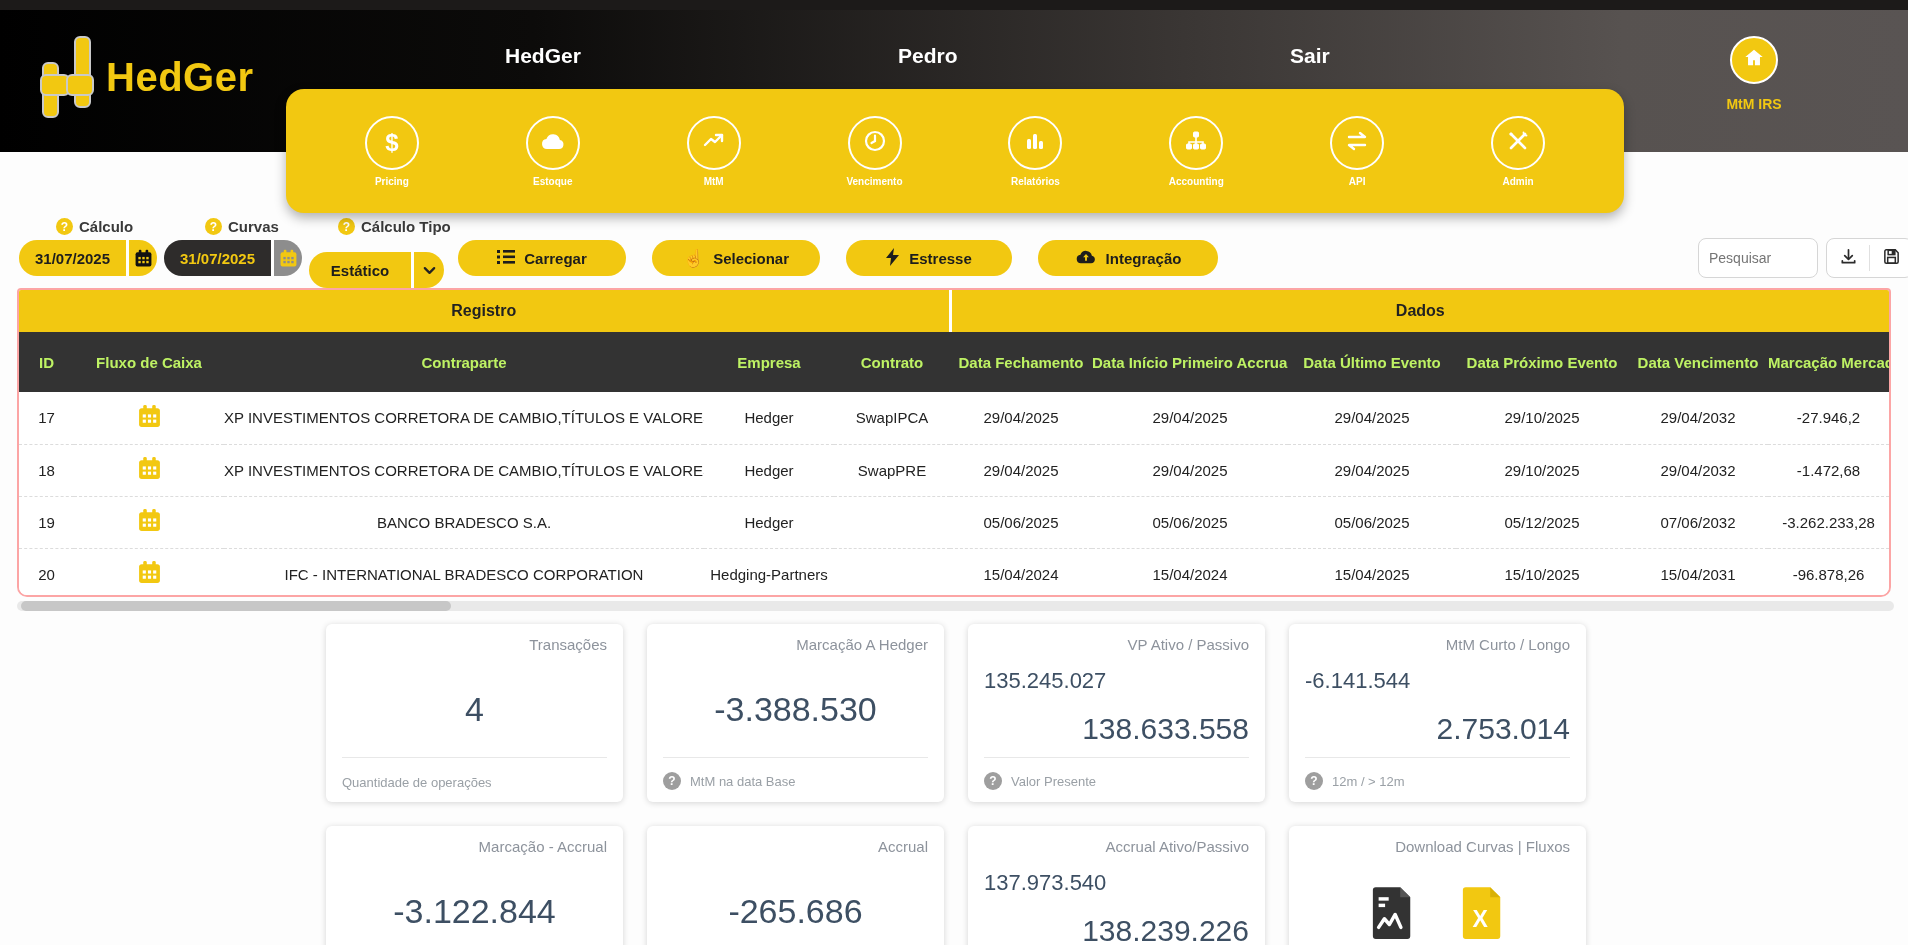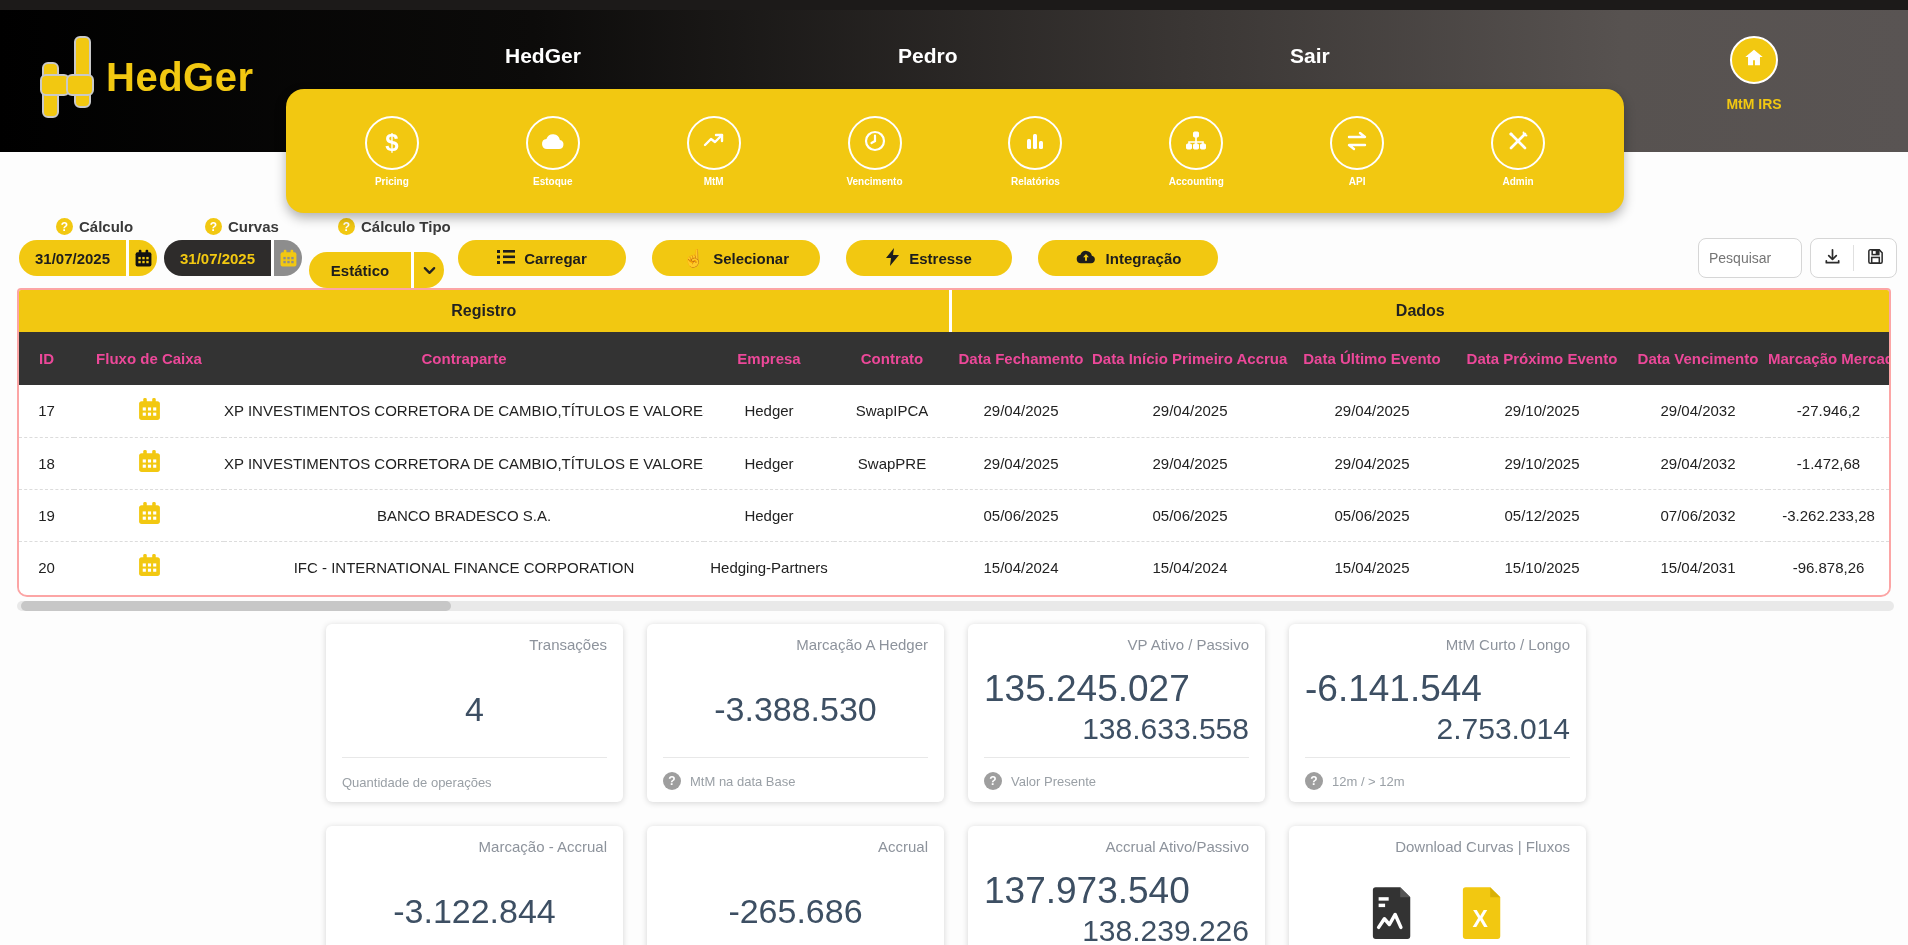--- a/index.html
+++ b/index.html
@@ -60,53 +60,53 @@
   .pill-select .seg-icon { width:30px; color:#222; }
   .btn-pill { position:absolute; top:0; height:36px; border-radius:18px; background:#F2C811;
     color:#1d1d1d; font-size:15px; font-weight:600; display:flex; align-items:center;
     justify-content:center; gap:9px; cursor:pointer; }
   .btn-carregar { left:458px; width:168px;text-align:center; }
   .btn-selecionar { left:652px; width:168px; }
   .btn-estresse { left:846px; width:166px; }
   .btn-integracao { left:1038px; width:180px; }
   .pointer-glyph { font-size:17px; }
   .search-wrap { position:absolute; top:-2px; left:1698px; display:flex; gap:8px; align-items:center; }
-  .search-input { width:104px; height:40px; border:1px solid #d6d6d6; border-radius:8px;
+  .search-input { width:120px; height:40px; border:1px solid #d6d6d6; border-radius:8px;
     padding:0 10px; font-size:14px; color:#555; font-family:"Liberation Sans",sans-serif; outline:none; }
   .icon-group { height:40px; border:1px solid #d6d6d6; border-radius:8px; display:flex; align-items:center; background:#fff; }
   .icon-btn { width:42px; height:40px; display:flex; align-items:center; justify-content:center;
     color:#2b2b2b; cursor:pointer; }
   .icon-sep { width:1px; height:26px; background:#e0e0e0; }
 
   
   .table-wrap { position:absolute; left:17px; top:288px; width:1874px; height:309px;
     border:2px solid #fca5a5; border-radius:4px 4px 10px 10px; background:#fff; overflow:hidden; }
   table { border-collapse:collapse; table-layout:fixed; width:1870px; }
   th,td { white-space:nowrap; overflow:hidden; text-align:center; }
   .group-row th { background:#F2C811; color:#222; font-size:16px; font-weight:bold; height:42px; }
   .group-sep { border-left:3px solid #fff; }
-  .head-row th { background:#333; color:#ec4899; font-size:15px; font-weight:bold; height:53px; }
+  .head-row th { background:#333; color:#bef264; font-size:15px; font-weight:bold; height:60px; }
   .data-row td { height:52px; font-size:15px; color:#222; border-bottom:1px dashed #dcdcdc; background:#fff; }
   .data-row:last-child td { border-bottom:none; }
   .cal-cell { color:#F2C811; }
 
   
   .hscroll-track { position:absolute; left:17px; top:601px; width:1877px; height:10px;
     background:#e9e9e9; border-radius:6px; }
   .hscroll-thumb { position:absolute; left:4px; top:0; width:430px; height:10px;
     background:#c7c7c7; border-radius:6px; cursor:grab; }
 
   
   .cards { position:absolute; left:326px; top:624px; width:1260px; display:grid;
     grid-template-columns:repeat(4,297px); grid-auto-rows:178px; column-gap:24px; row-gap:24px; }
   .card { position:relative; background:#fff; border-radius:6px; box-shadow:0 1px 6px rgba(0,0,0,.16); }
   .card-title { position:absolute; top:12px; right:16px; color:#8d939c; font-size:15px; }
   .card-value-center { position:absolute; top:66px; left:0; width:100%; text-align:center;
     font-size:34px; color:#3d4f63; }
-  .card-value-a { position:absolute; top:44px; left:16px; font-size:37px; color:#3d4f63; }
+  .card-value-a { position:absolute; top:44px; left:16px; font-size:22px; color:#3d4f63; }
   .card-value-b { position:absolute; top:88px; right:16px; font-size:30px; color:#3d4f63; }
   .card-divider { position:absolute; left:16px; right:16px; bottom:44px; height:1px; background:#e8e8e8; }
   .card-footer { position:absolute; left:16px; bottom:12px; display:flex; align-items:center; gap:9px;
     color:#9aa0a6; font-size:13px; }
   .q-gray { width:18px; height:18px; border-radius:50%; background:#9e9e9e; color:#fff; font-size:12px;
     font-weight:bold; display:flex; align-items:center; justify-content:center; }
   .files-row { position:absolute; top:58px; left:0; width:100%; display:flex; justify-content:center; gap:44px; }
   .file-btn { cursor:pointer; }
 </style>
 </head>
@@ -482,21 +482,21 @@
                 <g fill="#fff">
                   <rect x="5.5" y="10" width="3" height="3"></rect>
                   <rect x="10.5" y="10" width="3" height="3"></rect>
                   <rect x="15.5" y="10" width="3" height="3"></rect>
                   <rect x="5.5" y="15" width="3" height="3"></rect>
                   <rect x="10.5" y="15" width="3" height="3"></rect>
                   <rect x="15.5" y="15" width="3" height="3"></rect>
                 </g>
               </svg>
         </td>
-        <td>IFC - INTERNATIONAL FINANCE CORPORATION</td>
+        <td>IFC - INTERNATIONAL BRADESCO CORPORATION</td>
         <td>Hedging-Partners</td>
         <td></td>
         <td>15/04/2024</td>
         <td>15/04/2024</td>
         <td>15/04/2025</td>
         <td>15/10/2025</td>
         <td>15/04/2031</td>
         <td>-96.878,26</td>
       </tr>
     </tbody>

